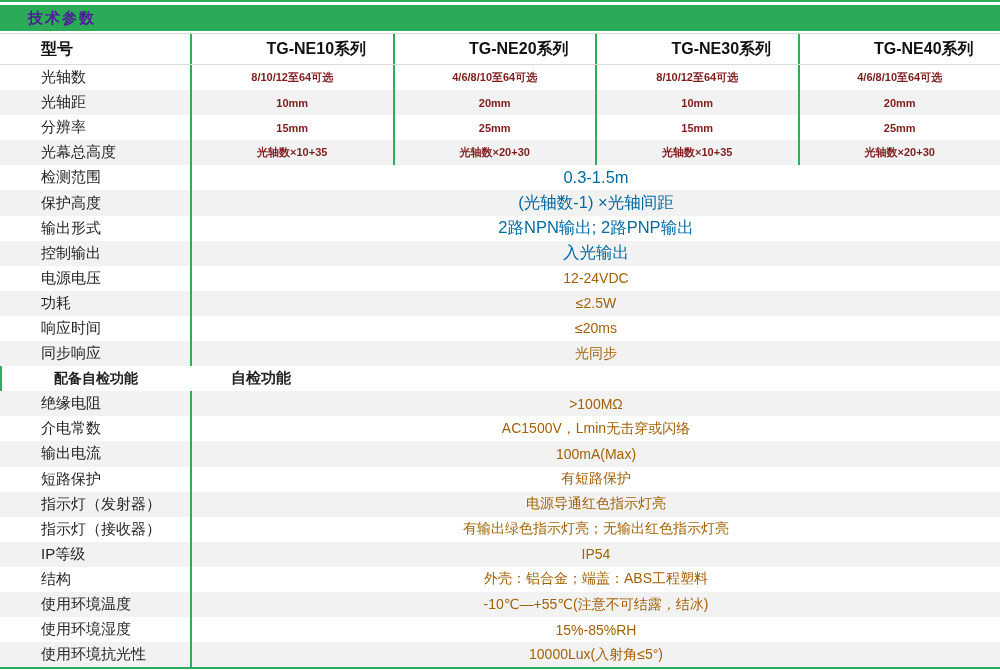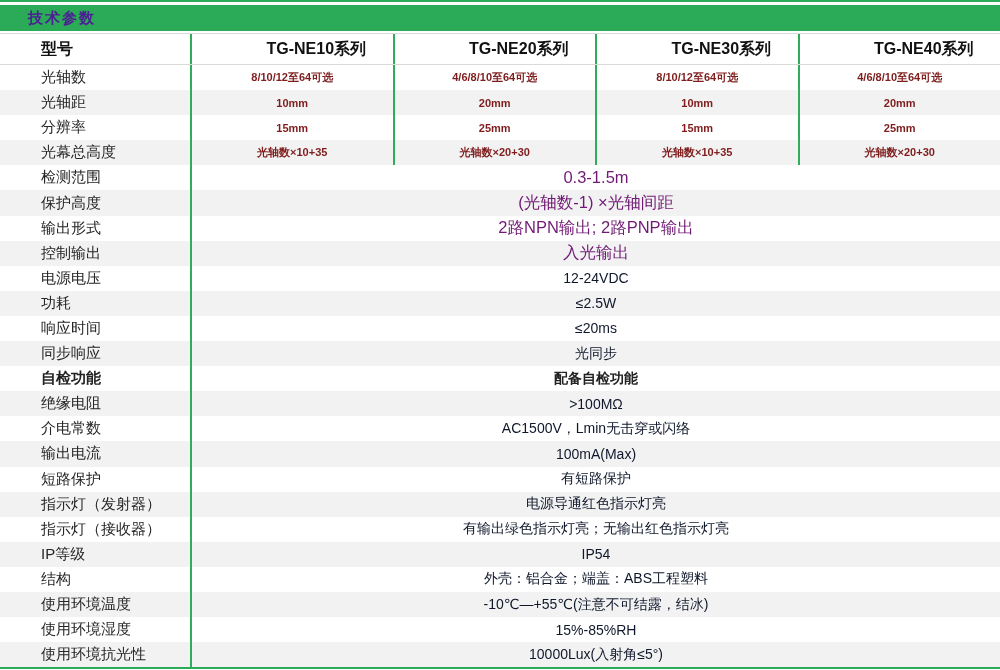--- a/index.html
+++ b/index.html
@@ -30,22 +30,22 @@
     white-space:nowrap;
   }
   .cell.val{
     justify-content:center;text-align:center;
     border-left:2px solid #2fad5a;
     height:100%;
   }
   .trow.header .cell.label{font-size:16px;font-weight:700;color:#111111;}
   .trow.header .cell.val{font-size:16px;font-weight:700;color:#111111;padding-left:48px;}
   .val.v0{font-size:11px;font-weight:600;color:#7f1d1d;}
-  .val.big{font-size:16.5px;color:#701a75;text-align:center;}
-  .val.small{font-size:14px;color:#0f172a;}
+  .val.big{font-size:16.5px;color:#0369a1;text-align:center;}
+  .val.small{font-size:14px;color:#a16207;}
   .boldtxt{font-weight:700 !important;color:#222222 !important;}
   .bottomline{height:2px;background:#2bab57;}
 </style>
 </head>
 <body>
 
 <div class="topstrip"></div>
 
 <div class="titlebar">
   <span>技术参数</span>
@@ -127,22 +127,22 @@
     <div class="cell label">响应时间</div>
     <div class="cell val small">≤20ms</div>
   </div>
 
   <div class="trow span alt">
     <div class="cell label">同步响应</div>
     <div class="cell val small">光同步</div>
   </div>
 
   <div class="trow span">
+    <div class="cell val small boldtxt">配备自检功能</div>
     <div class="cell label boldtxt">自检功能</div>
-    <div class="cell val small boldtxt">配备自检功能</div>
   </div>
 
   <div class="trow span alt">
     <div class="cell label">绝缘电阻</div>
     <div class="cell val small">&gt;100MΩ</div>
   </div>
 
   <div class="trow span">
     <div class="cell label">介电常数</div>
     <div class="cell val small">AC1500V，Lmin无击穿或闪络</div>

